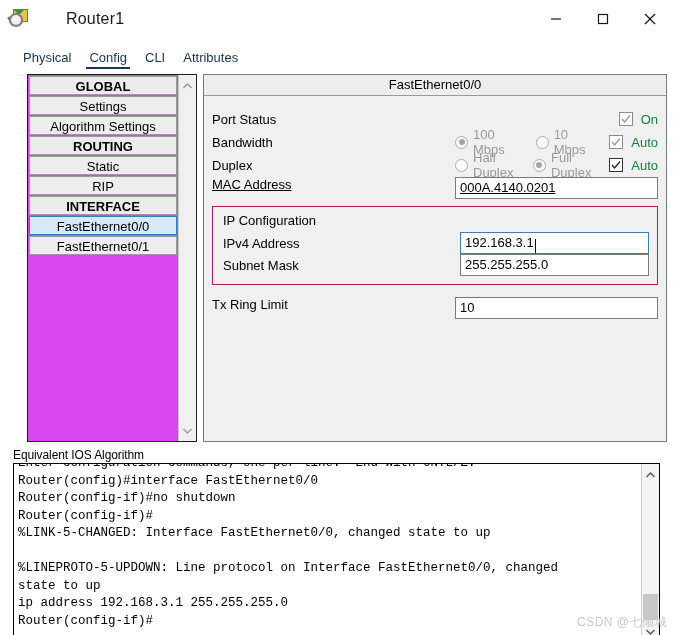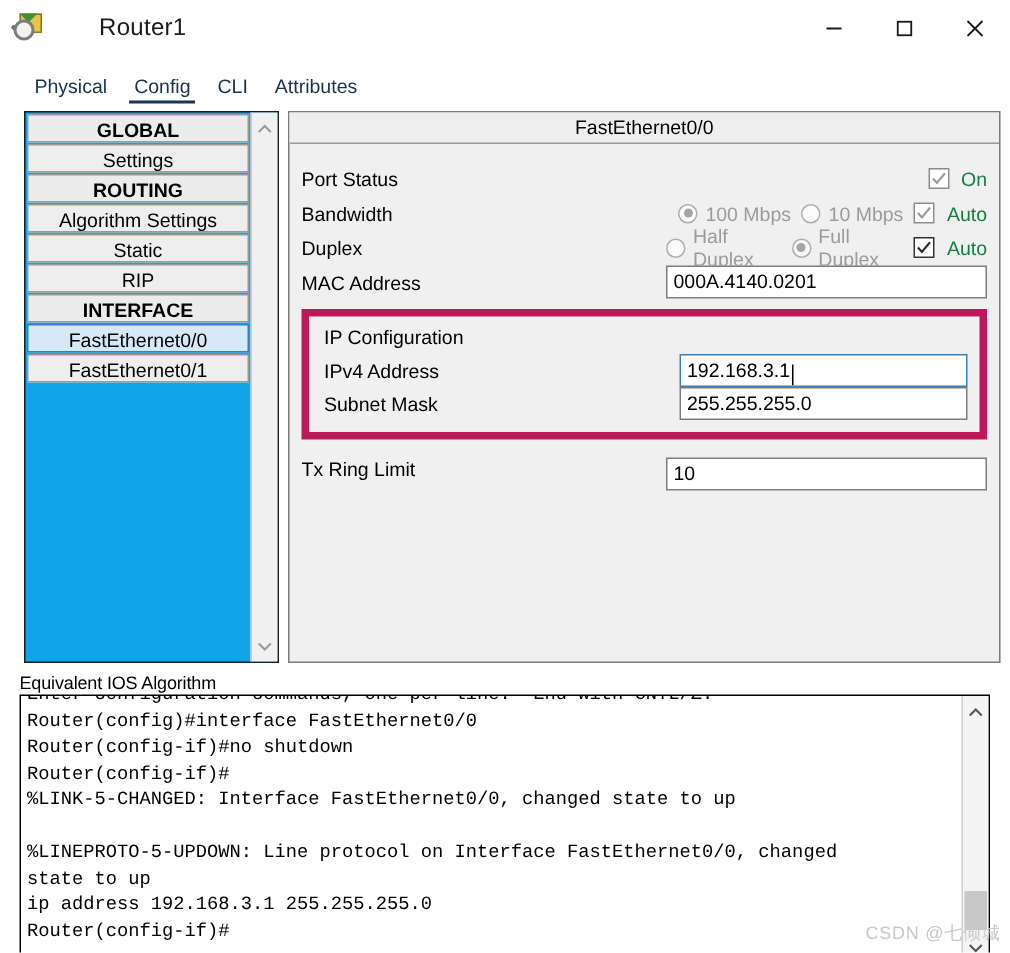--- a/index.html
+++ b/index.html
@@ -138,23 +138,23 @@
     display: flex;
     gap: 6px;
   }
 
   
   .sidebar-wrap {
     width: 170px;
     flex: none;
     display: flex;
     border: 1px solid #1c1c1c;
-    background: #0ea5e9;
-    box-sizing: border-box;
-    margin-left: 13px;
+    background: #d946ef;
+    box-sizing: border-box;
+    margin-left: 24px;
   }
   .sidebar-list {
     flex: 1;
     padding: 1px 1px 0 1px;
     box-sizing: border-box;
     overflow: hidden;
   }
   .side-item {
     height: 19px;
     line-height: 19px;
@@ -299,25 +299,25 @@
     border: 1px solid #3a7fb5;
   }
   .caret {
     display: inline-block;
     width: 1px;
     height: 14px;
     background: #000;
     margin-left: 1px;
   }
 
-  .mac-row { display: flex; align-items: center; height: 22px; margin-bottom: 7px; }
+  .mac-row { display: flex; align-items: flex-start; height: 22px; margin-bottom: 7px; text-decoration: underline; }
   .mac-row .field { flex: 1; }
 
   .groupbox {
-    border: 5px solid #be185d;
+    border: 1px solid #be185d;
     padding: 6px 8px 8px 8px;
     box-sizing: border-box;
     margin-bottom: 12px;
   }
   .group-title {
     font-size: 13px;
     color: #000;
     margin-bottom: 4px;
     padding-left: 2px;
   }
@@ -437,22 +437,22 @@
   <div class="tab">CLI</div>
   <div class="tab">Attributes</div>
 </div>
 
 <div class="content">
 
   <div class="sidebar-wrap">
     <div class="sidebar-list">
       <div class="side-item header">GLOBAL</div>
       <div class="side-item">Settings</div>
+      <div class="side-item">Algorithm Settings</div>
       <div class="side-item header">ROUTING</div>
-      <div class="side-item">Algorithm Settings</div>
       <div class="side-item">Static</div>
       <div class="side-item">RIP</div>
       <div class="side-item header">INTERFACE</div>
       <div class="side-item selected">FastEthernet0/0</div>
       <div class="side-item">FastEthernet0/1</div>
     </div>
     <div class="side-scroll">
       <div class="scroll-arrow up">
         <svg width="11" height="8" viewBox="0 0 11 8">
           <polyline points="1.5,6 5.5,2 9.5,6" fill="none" stroke="#9a9a9a" stroke-width="1.4"></polyline>

